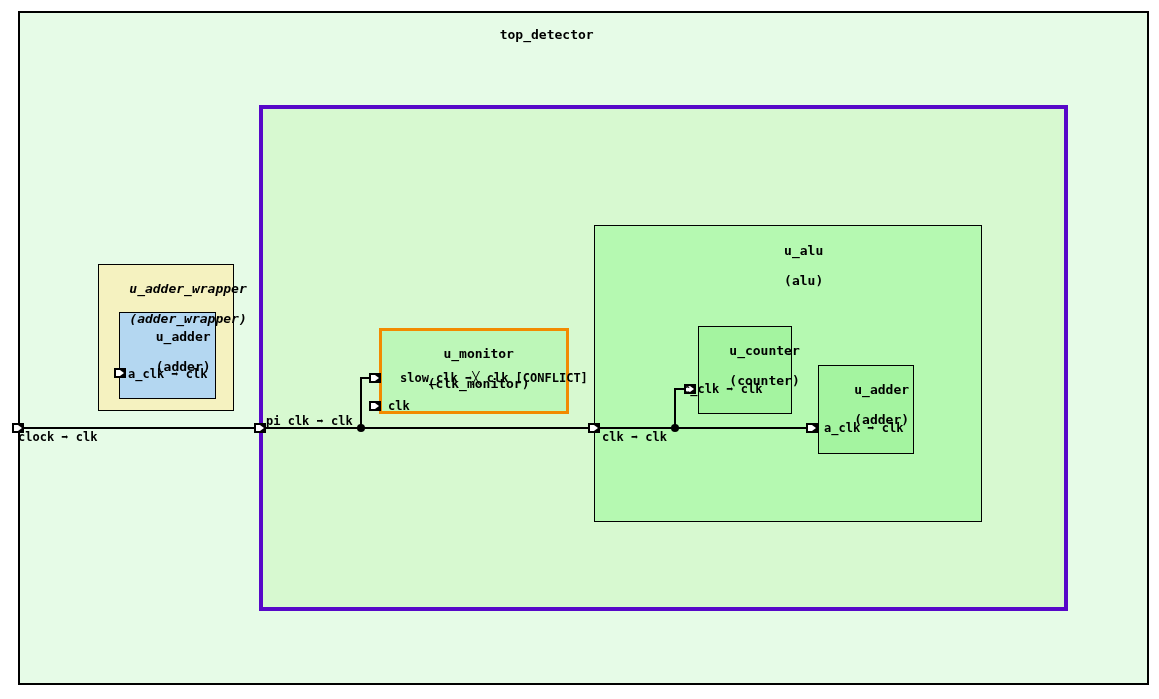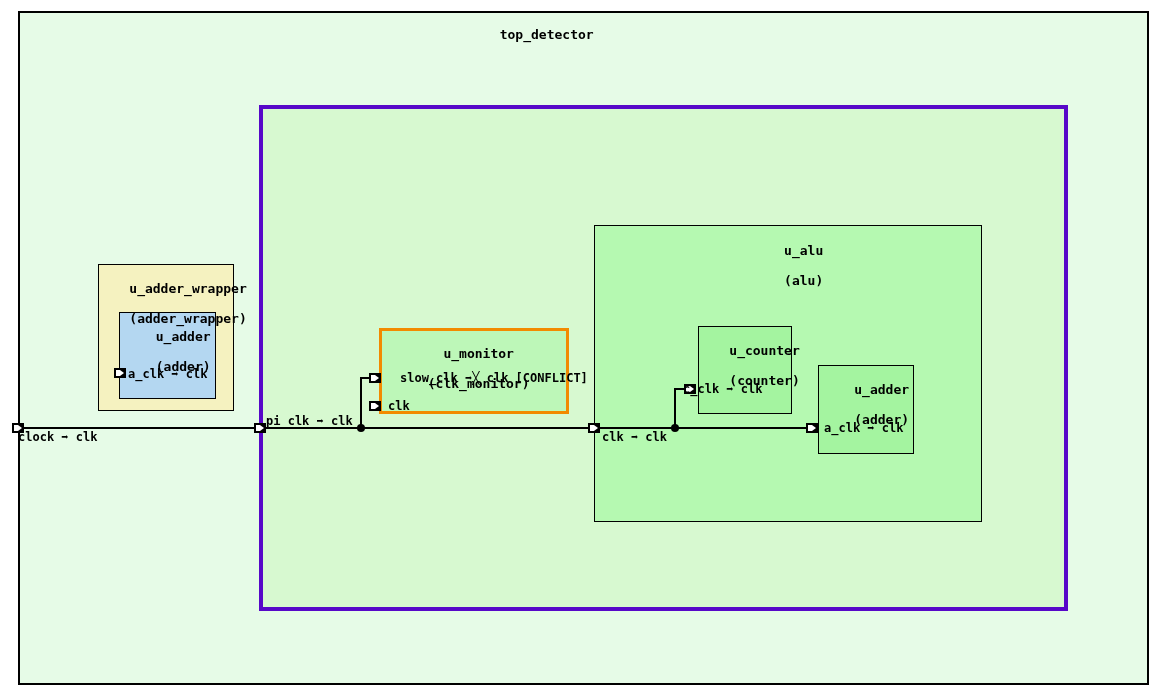--- a/index.html
+++ b/index.html
@@ -14,21 +14,21 @@
   .wrapper{left:98px;top:264px;width:136px;height:147px;background:#f5f2c0;border:1.5px solid #000;}
   .blue-adder{left:119px;top:312px;width:97px;height:87px;background:#b4d7f1;border:1.5px solid #000;}
   .detector{left:259px;top:105px;width:809px;height:506px;background:#d7f9d0;border:4px solid #5708c8;}
   .monitor{left:379px;top:328px;width:190px;height:86px;background:#bdf7b8;border:3px solid #f28a00;}
   .alu{left:594px;top:225px;width:388px;height:297px;background:#b5f9b1;border:1.5px solid #000;}
   .counter{left:698px;top:326px;width:94px;height:88px;background:#a4f4a0;border:1.5px solid #000;}
   .alu-adder{left:818px;top:365px;width:96px;height:89px;background:#a4f4a0;border:1.5px solid #000;}
 
   .title{position:absolute;text-align:center;font-weight:bold;font-size:13px;line-height:15px;white-space:pre;}
   .t-top{left:18px;top:12px;width:1026px;}
-  .t-wrapper{left:98px;top:266px;width:148px;}
+  .t-wrapper{left:98px;top:266px;width:148px;font-style:italic;}
   .t-blue{left:119px;top:314px;width:97px;}
   .t-detector{left:259px;top:108px;width:809px;}
   .t-monitor{left:379px;top:331px;width:168px;}
   .t-alu{left:594px;top:228px;width:388px;}
   .t-counter{left:698px;top:328px;width:94px;}
   .t-aluadder{left:818px;top:367px;width:96px;}
 
   .wire{position:absolute;background:#000;}
   .w-trunk{left:18px;top:427px;width:790px;height:2px;}
   .w-v1{left:360px;top:377px;width:2px;height:52px;}

